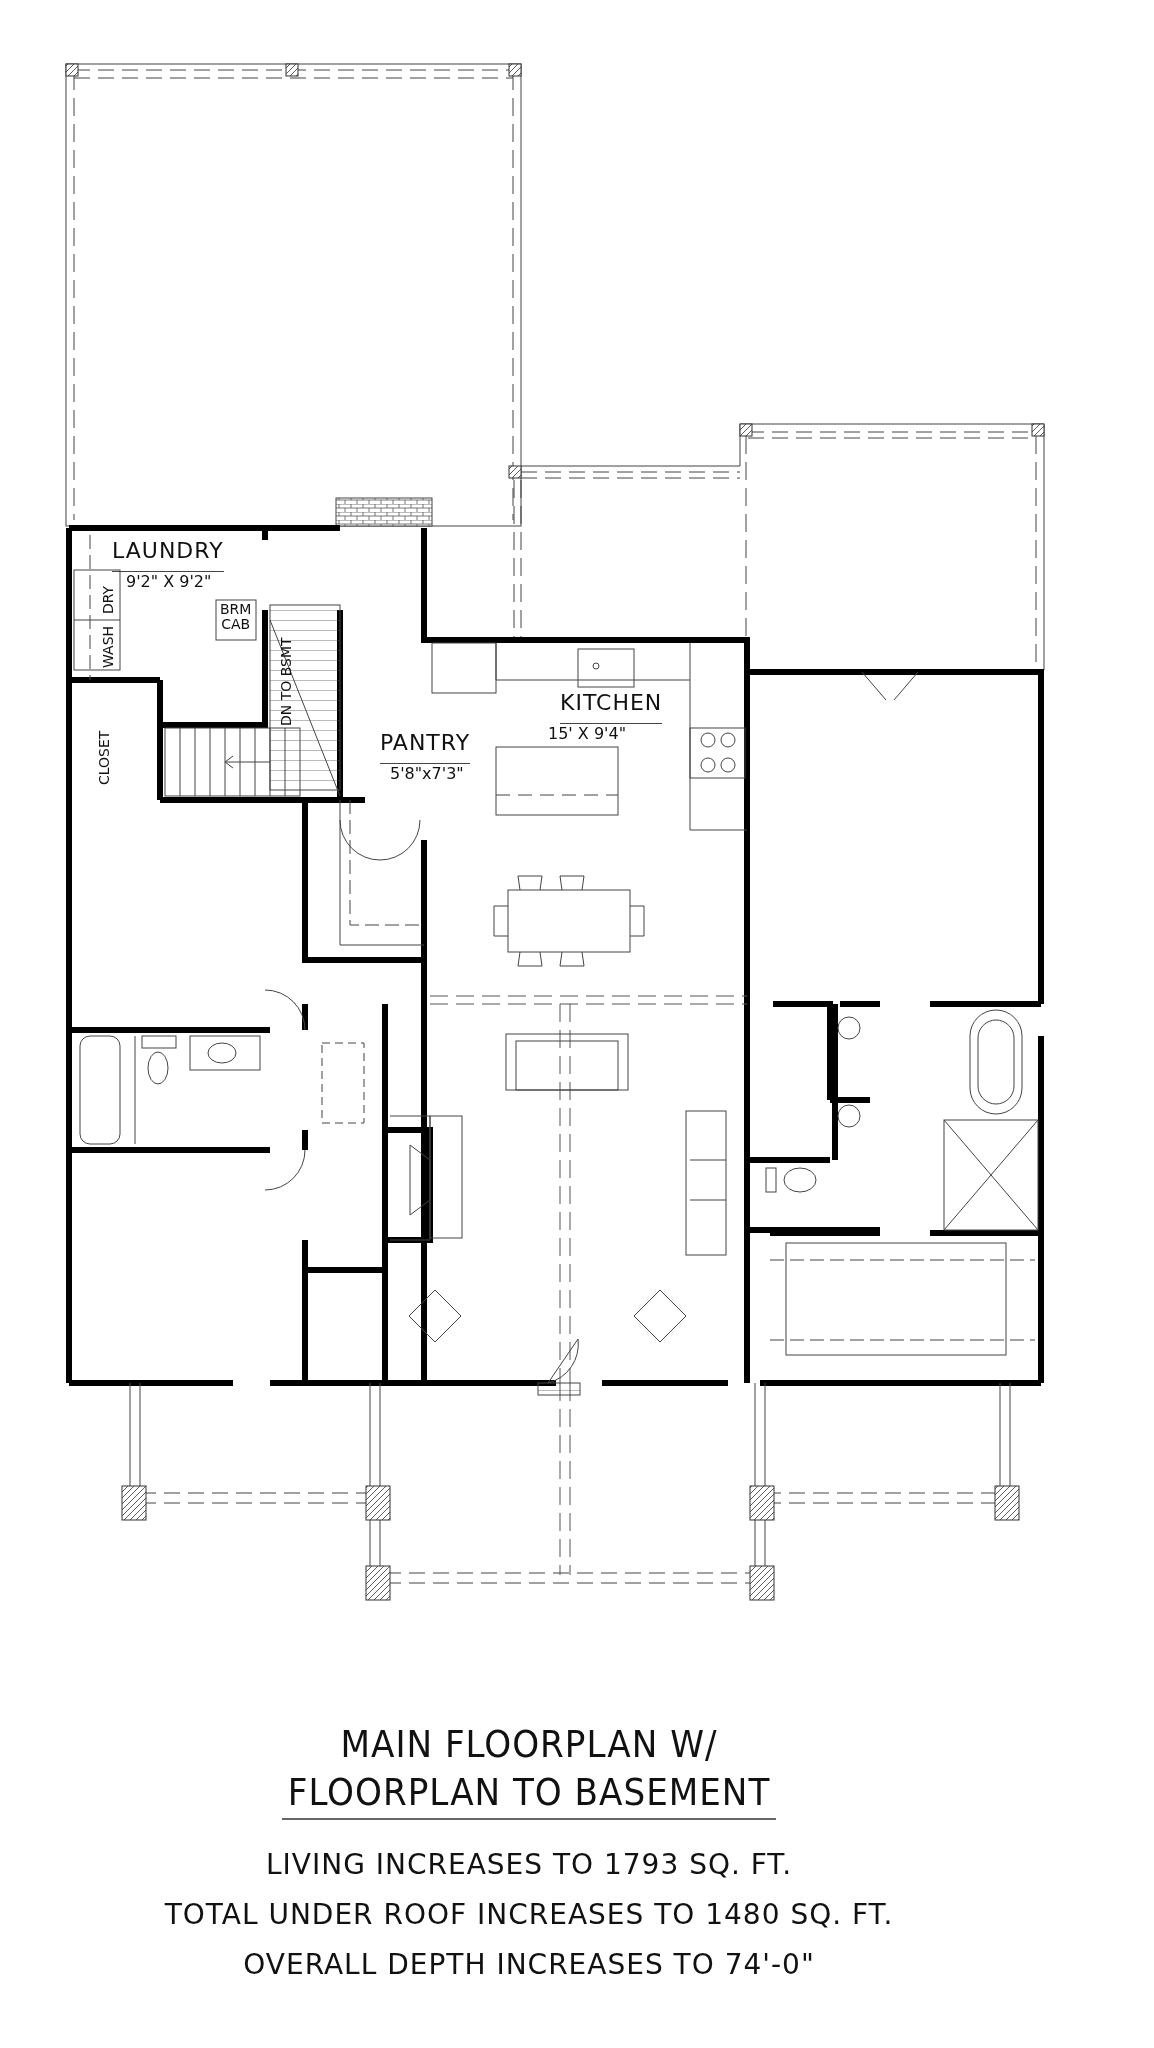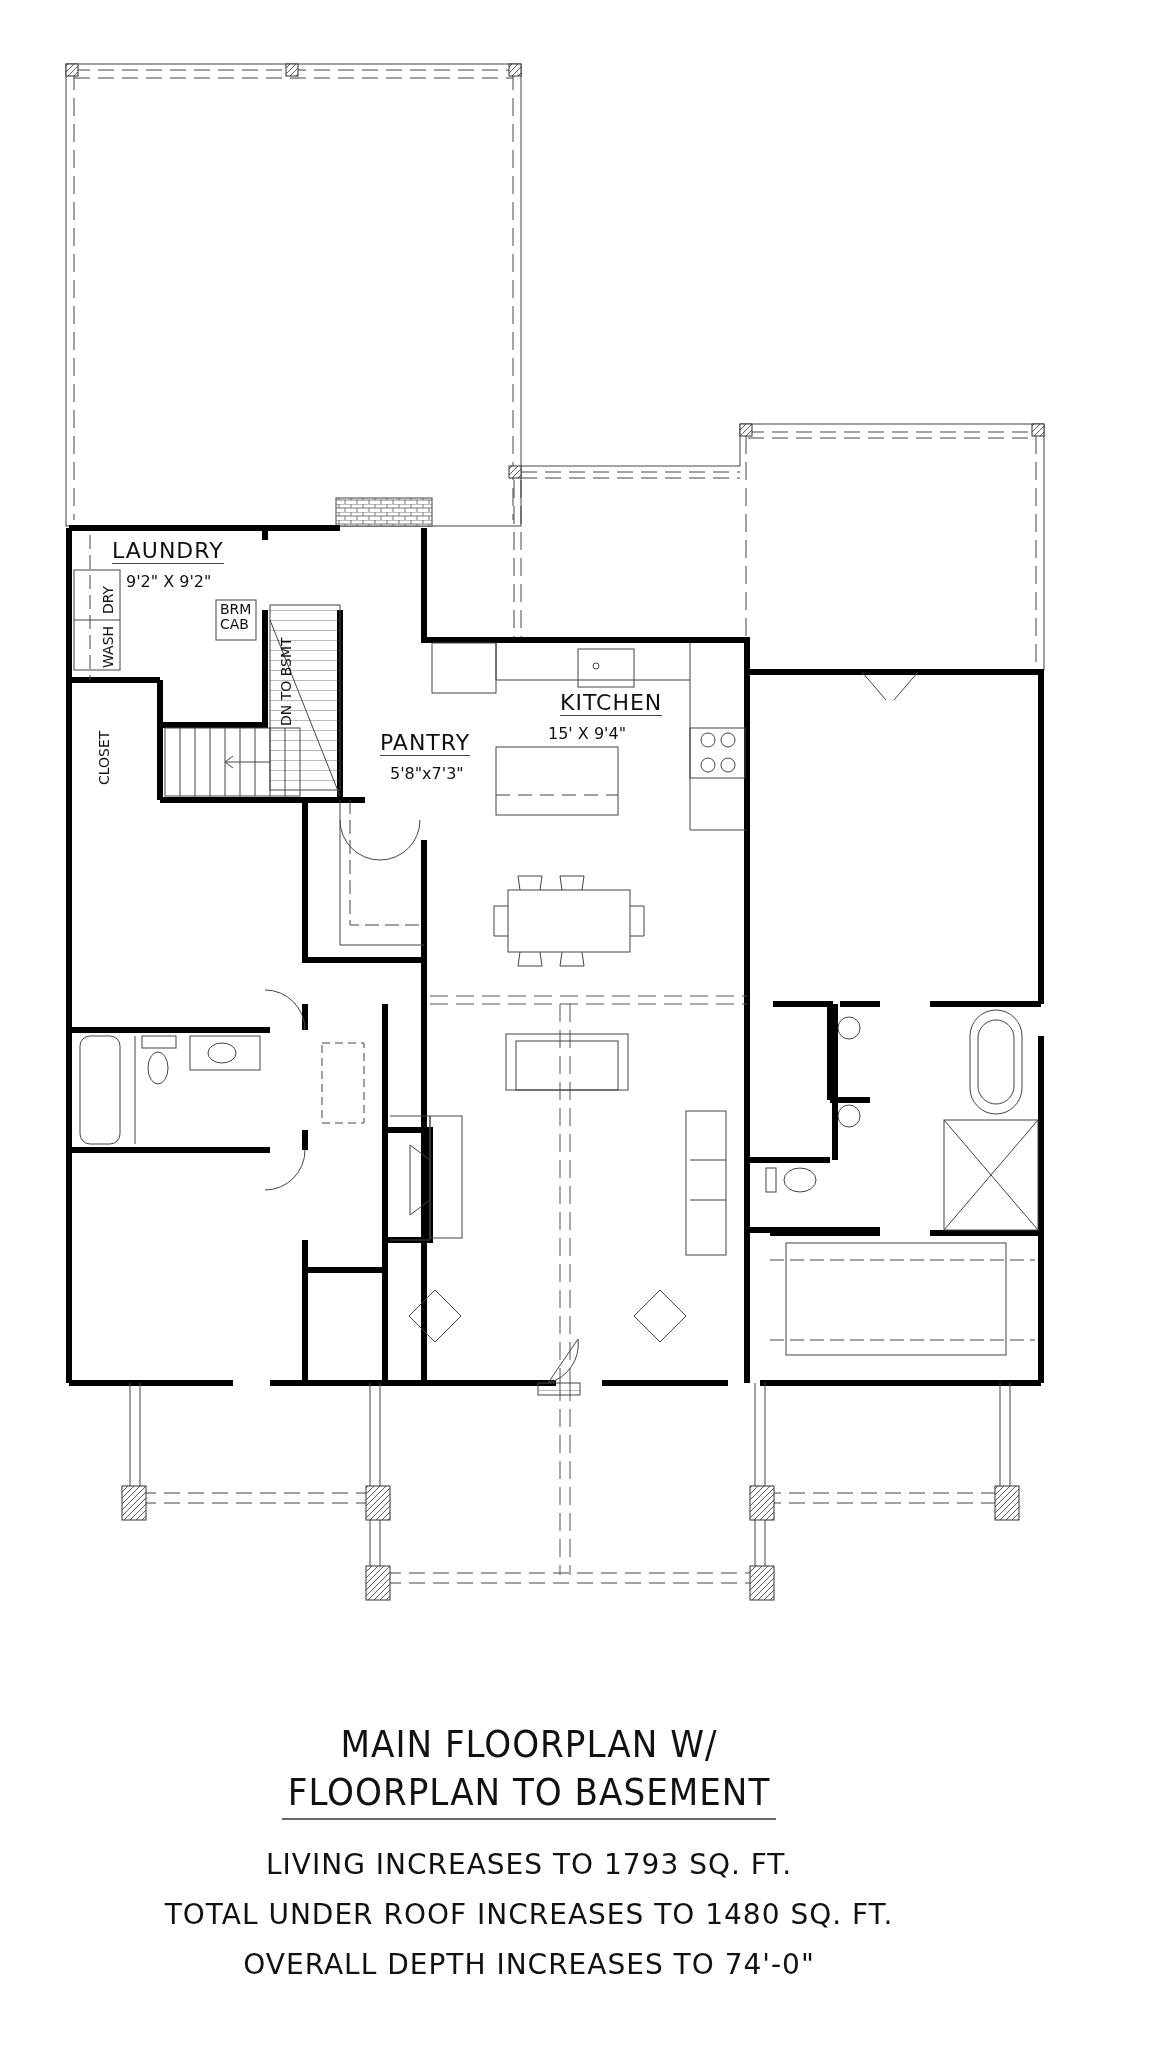--- a/index.html
+++ b/index.html
@@ -1,21 +1,21 @@
 <!DOCTYPE html>
 <html><head>
 <meta charset="utf-8">
 <style>
   html,body{margin:0;padding:0;background:#ffffff;}
   body{width:1154px;height:2048px;position:relative;overflow:hidden;font-family:"DejaVu Sans",sans-serif;color:#111;}
   #plan{position:absolute;left:0;top:0;width:1154px;height:1640px;}
   .lbl{position:absolute;white-space:nowrap;color:#111;font-family:"DejaVu Sans",sans-serif;}
   .room-name{font-size:22px;letter-spacing:1px;}
   .room-dim{font-size:16px;}
-  .ul{border-bottom:1.5px solid #444;padding-bottom:0;}
+  .ul{border-bottom:1.5px solid #444;padding-bottom:8px;}
   .vert{transform-origin:left top;transform:rotate(-90deg);}
   .small{font-size:14px;}
   #caption{position:absolute;left:0;top:1720px;width:1058px;text-align:center;}
   .cap-title{font-size:38px;line-height:48px;letter-spacing:1px;font-family:"DejaVu Sans",sans-serif;font-stretch:condensed;}
   .cap-title-wrap{display:inline-block;border-bottom:2px solid #666;padding:0 6px 2px;}
   .cap-info{font-size:28px;line-height:50px;letter-spacing:1px;}
 </style>
 </head>
 <body>
 
@@ -186,21 +186,21 @@
     <rect x="995" y="1486" width="24" height="34" fill="url(#post)" stroke="#333"></rect>
     <rect x="366" y="1566" width="24" height="34" fill="url(#post)" stroke="#333"></rect>
     <rect x="750" y="1566" width="24" height="34" fill="url(#post)" stroke="#333"></rect>
   </g>
 </svg>
 
 <div class="lbl room-name ul" style="left:112px;top:538px;">LAUNDRY</div>
 <div class="lbl room-dim" style="left:126px;top:572px;">9'2" X 9'2"</div>
 <div class="lbl small vert" style="left:100px;top:614px;">DRY</div>
 <div class="lbl small vert" style="left:100px;top:668px;">WASH</div>
-<div class="lbl small" style="left:220px;top:602px;line-height:15px;">
+<div class="lbl small" style="left:220px;top:602px;line-height:15px;text-align:center;">
   <div>BRM</div>
   <div>CAB</div>
 </div>
 <div class="lbl small vert" style="left:278px;top:726px;">DN TO BSMT</div>
 <div class="lbl small vert" style="left:96px;top:785px;">CLOSET</div>
 
 <div class="lbl room-name ul" style="left:380px;top:730px;">PANTRY</div>
 <div class="lbl room-dim" style="left:390px;top:764px;">5'8"x7'3"</div>
 
 <div class="lbl room-name ul" style="left:532px;top:690px;margin-left:28px;">KITCHEN</div>

